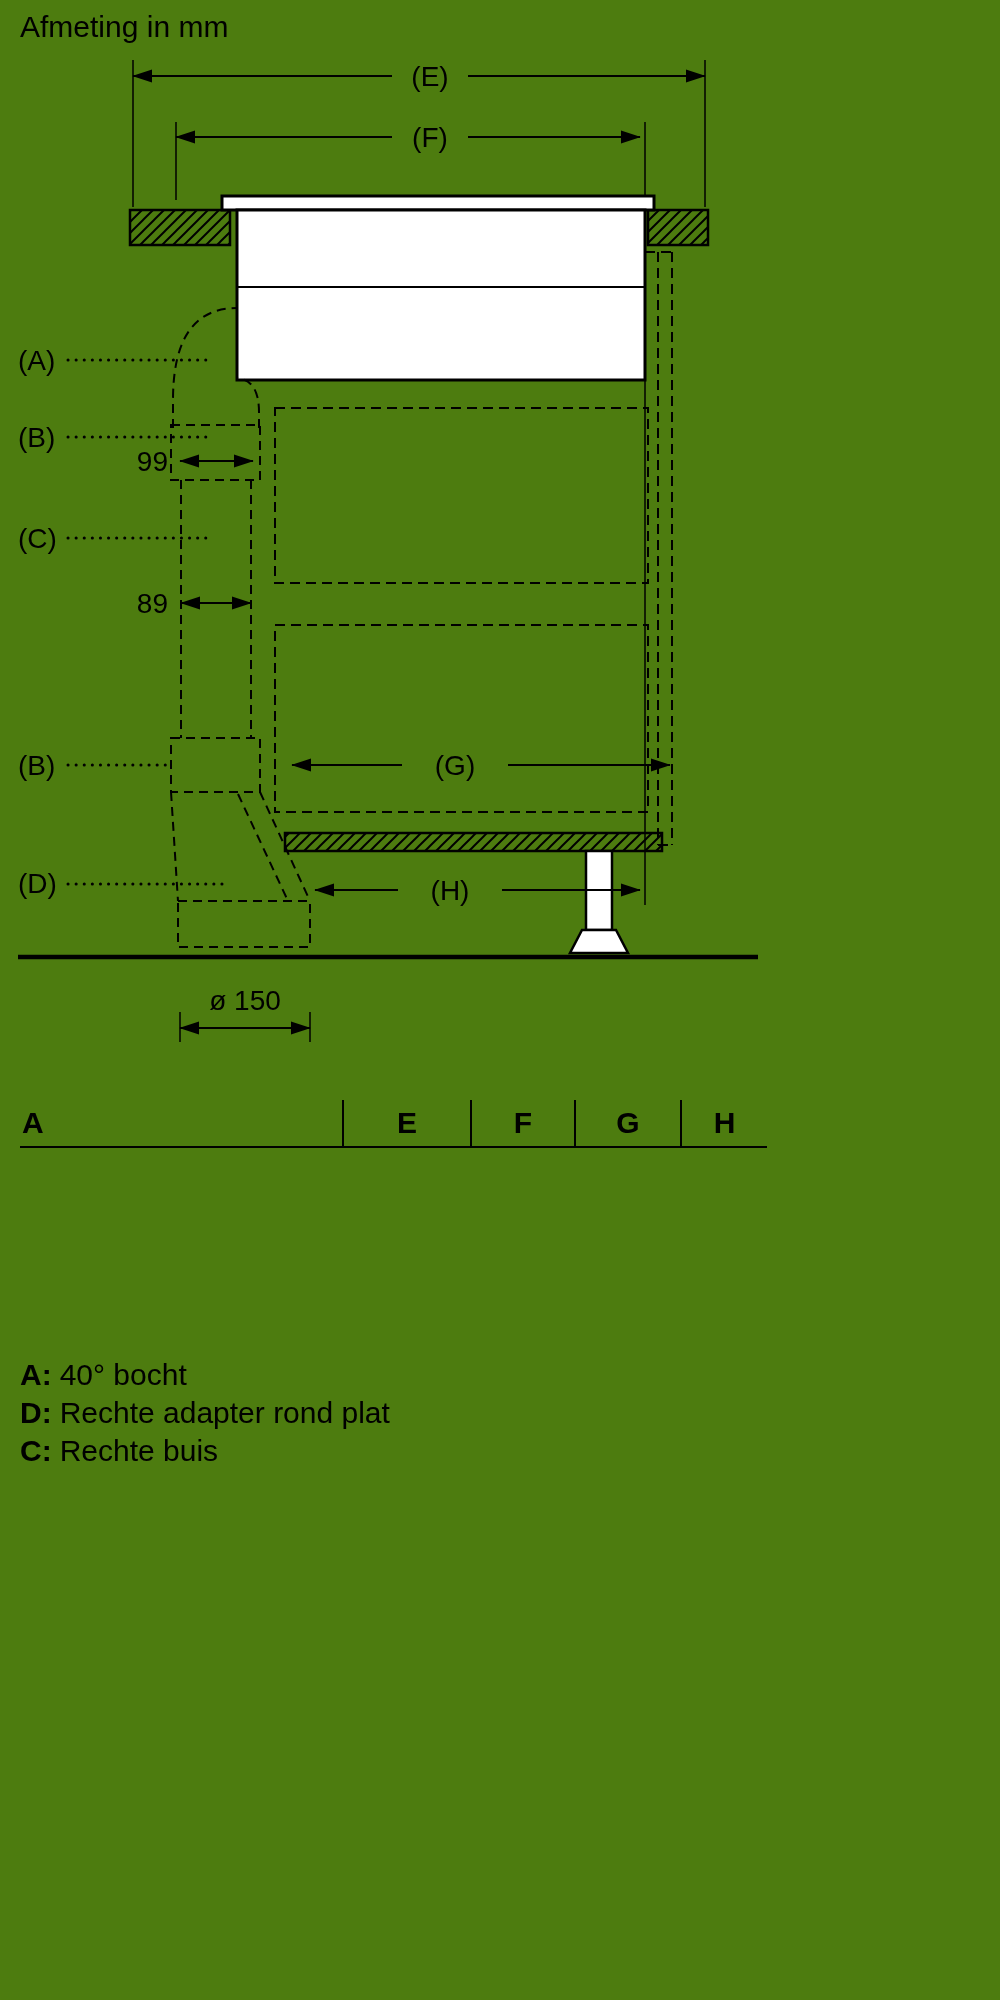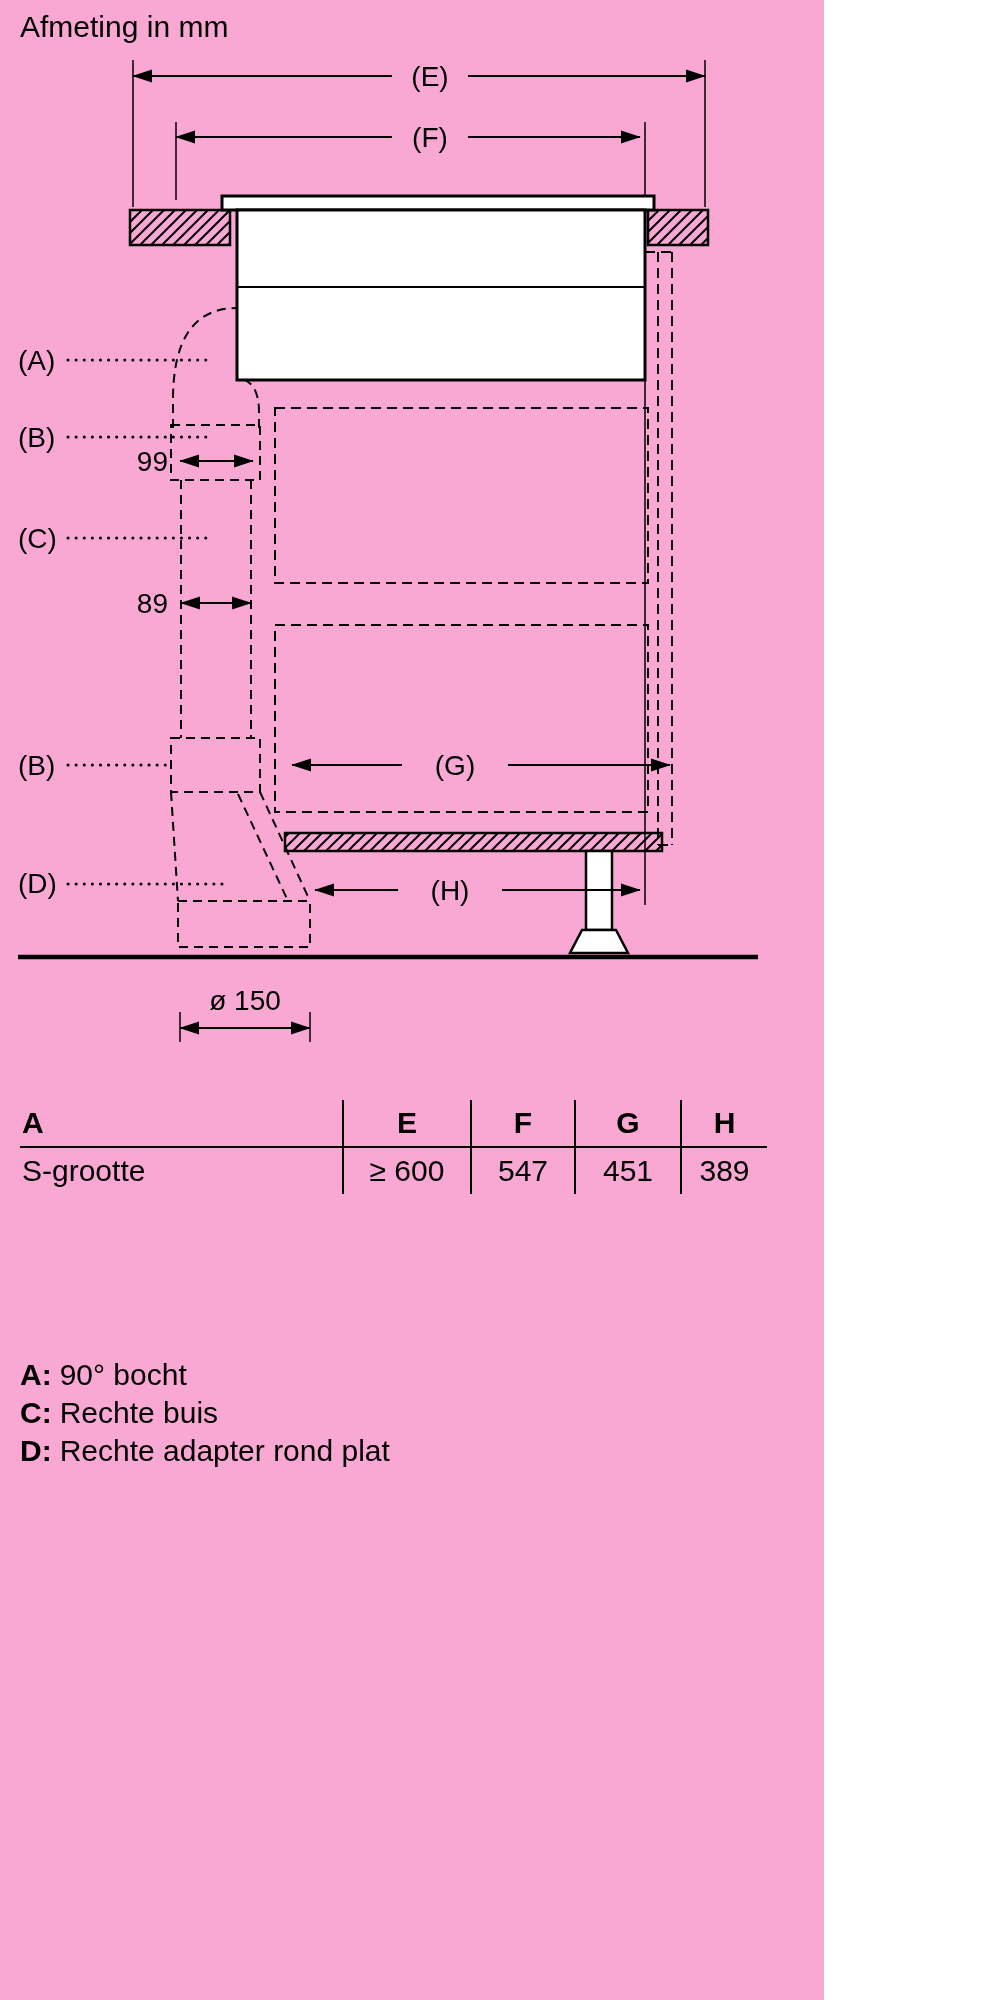--- a/index.html
+++ b/index.html
@@ -1,16 +1,16 @@
 <!DOCTYPE html>
 <html><head>
 <meta charset="utf-8">
 <style>
   html,body{margin:0;padding:0;background:#fff;}
-  .page{position:relative;width:824px;height:2000px;background:#f9a8d4;overflow:hidden;
+  .page{position:relative;width:1000px;height:2000px;background:#4d7c0f;overflow:hidden;
         font-family:"Liberation Sans",sans-serif;color:#000;}
   .title{position:absolute;left:20px;top:10px;font-size:30px;font-weight:400;}
   svg{position:absolute;left:0;top:0;}
   svg text{font-family:"Liberation Sans",sans-serif;font-size:28px;fill:#000;}
   .table-wrap{position:absolute;left:20px;top:1100px;}
   table{border-collapse:collapse;}
   th,td{font-size:30px;font-weight:400;height:34px;padding:6px 8px;white-space:nowrap;}
   thead th{font-weight:700;}
   th:first-child,td:first-child{text-align:left;padding-left:2px;width:312px;}
   th:not(:first-child),td:not(:first-child){text-align:center;border-left:2px solid #000;}
@@ -153,36 +153,29 @@
       <thead>
         <tr>
           <th>A</th>
           <th>E</th>
           <th>F</th>
           <th>G</th>
           <th>H</th>
         </tr>
       </thead>
       <tbody>
-        <tr>
-          <td>S-grootte</td>
-          <td>≥ 600</td>
-          <td>547</td>
-          <td>451</td>
-          <td>389</td>
-        </tr>
       </tbody>
     </table>
   </div>
 
   <div class="legend">
     <div class="legend-row">
-      <span class="legend-key">A:</span><span>90° bocht</span>
+      <span class="legend-key">A:</span><span>40° bocht</span>
+    </div>
+    <div class="legend-row">
+      <span class="legend-key">D:</span><span>Rechte adapter rond plat</span>
     </div>
     <div class="legend-row">
       <span class="legend-key">C:</span><span>Rechte buis</span>
-    </div>
-    <div class="legend-row">
-      <span class="legend-key">D:</span><span>Rechte adapter rond plat</span>
     </div>
   </div>
 
 </div>
 
 </body></html>

